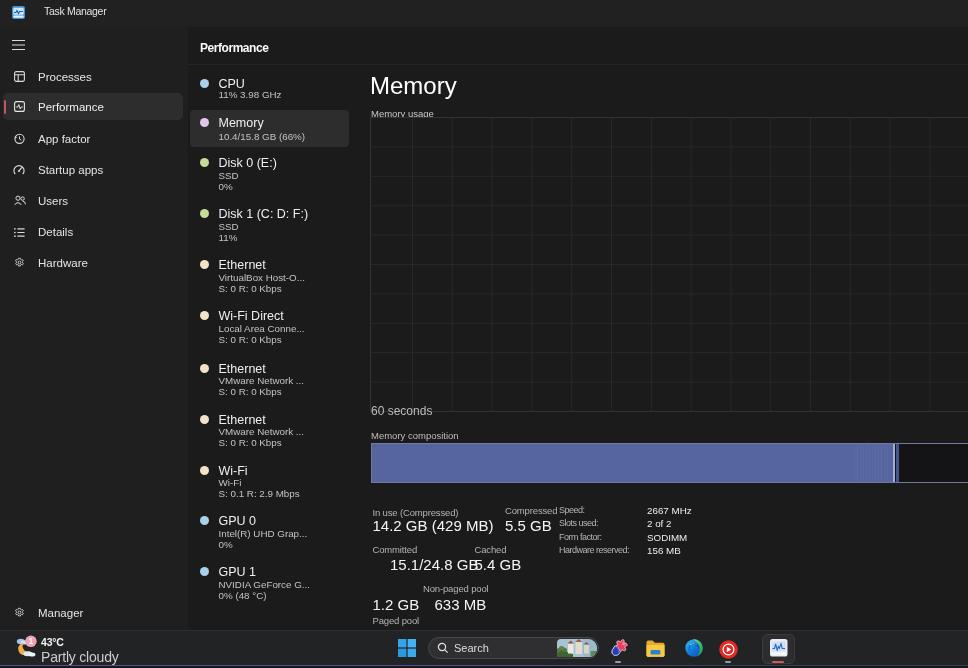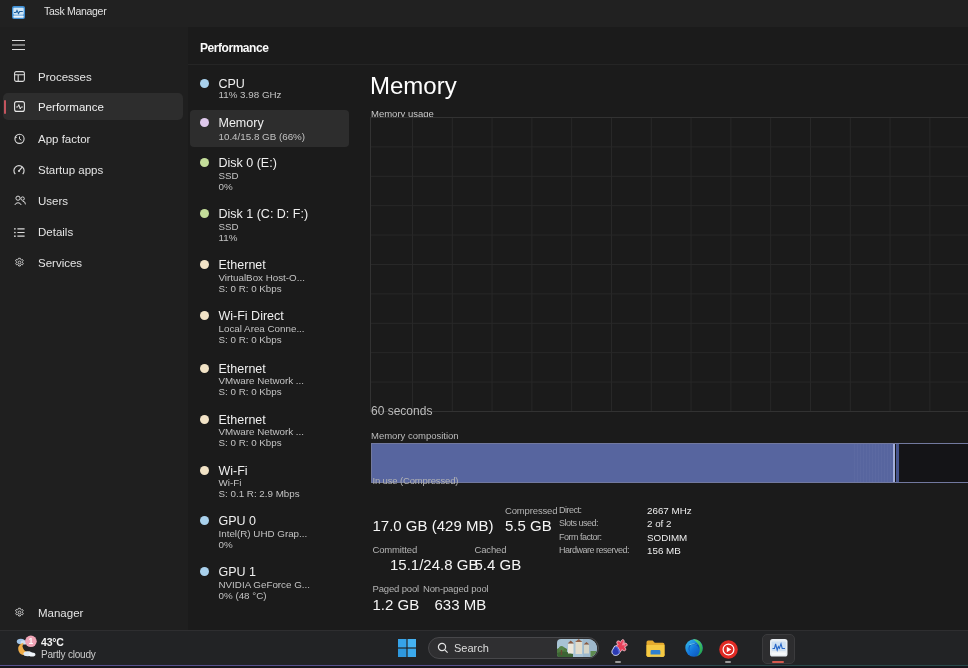--- a/index.html
+++ b/index.html
@@ -71,21 +71,21 @@
  <circle cx="0.9" cy="1.8" r="0.85" fill="#dadada"></circle>
  <circle cx="0.9" cy="5.5" r="0.85" fill="#dadada"></circle>
  <circle cx="0.9" cy="9.2" r="0.85" fill="#dadada"></circle>
 </svg>
 <div class="a navtxt" style="left:38px;top:226px">Details</div>
 
 <svg class="a" style="left:13.5px;top:257px" width="11" height="11" viewBox="0 0 24 24">
  <path fill="none" stroke="#dadada" stroke-width="1.9" d="M13.8 2.8 l.5 2.2 a7.2 7.2 0 0 1 2 1.15 l2.15-.7 1.8 3.1 -1.65 1.55 a7.2 7.2 0 0 1 0 2.3 l1.65 1.55 -1.8 3.1 -2.15-.7 a7.2 7.2 0 0 1 -2 1.15 l-.5 2.2 h-3.6 l-.5-2.2 a7.2 7.2 0 0 1 -2-1.15 l-2.15.7 -1.8-3.1 1.65-1.55 a7.2 7.2 0 0 1 0-2.3 L3.25 8.55 l1.8-3.1 2.15.7 a7.2 7.2 0 0 1 2-1.15 l.5-2.2 z"></path>
  <circle cx="12" cy="12" r="3.1" fill="none" stroke="#dadada" stroke-width="1.9"></circle>
 </svg>
-<div class="a navtxt" style="left:38px;top:257px">Services</div>
+<div class="a navtxt" style="left:38px;top:257px">Hardware</div>
 
 <svg class="a" style="left:13.5px;top:607px" width="11" height="11" viewBox="0 0 24 24">
  <path fill="none" stroke="#dadada" stroke-width="1.9" d="M13.8 2.8 l.5 2.2 a7.2 7.2 0 0 1 2 1.15 l2.15-.7 1.8 3.1 -1.65 1.55 a7.2 7.2 0 0 1 0 2.3 l1.65 1.55 -1.8 3.1 -2.15-.7 a7.2 7.2 0 0 1 -2 1.15 l-.5 2.2 h-3.6 l-.5-2.2 a7.2 7.2 0 0 1 -2-1.15 l-2.15.7 -1.8-3.1 1.65-1.55 a7.2 7.2 0 0 1 0-2.3 L3.25 8.55 l1.8-3.1 2.15.7 a7.2 7.2 0 0 1 2-1.15 l.5-2.2 z"></path>
  <circle cx="12" cy="12" r="3.1" fill="none" stroke="#dadada" stroke-width="1.9"></circle>
 </svg>
 <div class="a navtxt" style="left:38px;top:606.5px">Manager</div>
 
 <div class="a" style="left:188px;top:27px;width:780px;height:603px;background:#1b1b1b"></div>
 <div class="a" style="left:200px;top:40.5px;font-size:12px;font-weight:600;letter-spacing:-0.45px;color:#fafafa">Performance</div>
 <div class="a" style="left:188px;top:64px;width:780px;height:1px;background:#252525"></div>
@@ -175,34 +175,34 @@
 <div class="a" style="left:371px;top:404px;font-size:12px;color:#bdbdbd">60 seconds</div>
 <div class="a" style="left:371px;top:429.5px;font-size:9.5px;color:#bdbdbd">Memory composition</div>
 
 <div class="a" style="left:371px;top:442.5px;width:597px;height:40.5px;background:#141417;border:1px solid #72799f;border-right:none">
  <div class="a" style="left:0;top:0;width:521px;height:38.5px;background:#57659f"></div>
  <div class="a" style="left:482px;top:0;width:39px;height:38.5px;background:repeating-linear-gradient(90deg,rgba(255,255,255,0.028) 0 1px,transparent 1px 3px)"></div>
  <div class="a" style="left:521px;top:0;width:2.2px;height:38.5px;background:#a3aeda"></div>
  <div class="a" style="left:523.5px;top:0;width:3.5px;height:38.5px;background:#46548c"></div>
 </div>
 
-<div class="a slabel" style="left:372.5px;top:475px">In use (Compressed)</div>
+<div class="a slabel" style="left:372.5px;top:507px">In use (Compressed)</div>
 <div class="a slabel" style="left:505px;top:504.5px">Compressed</div>
-<div class="a sval" style="left:372.5px;top:517px">17.0 GB (429 MB)</div>
+<div class="a sval" style="left:372.5px;top:517px">14.2 GB (429 MB)</div>
 <div class="a sval" style="left:505px;top:517px">5.5 GB</div>
 <div class="a slabel" style="left:372.5px;top:543.5px">Committed</div>
 <div class="a slabel" style="left:474.5px;top:543.5px">Cached</div>
 <div class="a sval" style="left:390px;top:556px">15.1/24.8 GB</div>
 <div class="a sval" style="left:474.5px;top:556px">5.4 GB</div>
-<div class="a slabel" style="left:372.5px;top:583px">Paged pool</div>
+<div class="a slabel" style="left:372.5px;top:615px">Paged pool</div>
 <div class="a slabel" style="left:423px;top:583px">Non-paged pool</div>
 <div class="a sval" style="left:372.5px;top:595.5px">1.2 GB</div>
 <div class="a sval" style="left:434.5px;top:595.5px">633 MB</div>
 
-<div class="a rlabel" style="left:559px;top:504.5px">Direct:</div>
+<div class="a rlabel" style="left:559px;top:504.5px">Speed:</div>
 <div class="a rval" style="left:647px;top:504.5px">2667 MHz</div>
 <div class="a rlabel" style="left:559px;top:518px">Slots used:</div>
 <div class="a rval" style="left:647px;top:518px">2 of 2</div>
 <div class="a rlabel" style="left:559px;top:531.5px">Form factor:</div>
 <div class="a rval" style="left:647px;top:531.5px">SODIMM</div>
 <div class="a rlabel" style="left:559px;top:545px">Hardware reserved:</div>
 <div class="a rval" style="left:647px;top:545px">156 MB</div>
 
 <div class="a" style="left:0;top:630px;width:968px;height:35px;background:#222325;border-top:1px solid #2e2e30"></div>
 
@@ -216,21 +216,21 @@
  <ellipse cx="5.8" cy="7.4" rx="4" ry="2.6" fill="#9fc3e8"></ellipse>
  <ellipse cx="9" cy="8.4" rx="3.4" ry="2.2" fill="#cfe0f2"></ellipse>
  <circle cx="9.4" cy="15" r="6.2" fill="#efad4a" mask="url(#mcres)"></circle>
  <path d="M4.6 18.9 A6.2 6.2 0 0 0 13.2 17.8 A6.2 6.2 0 0 1 4.6 18.9" fill="#ca7f22"></path>
  <ellipse cx="12.8" cy="19.8" rx="4.4" ry="2.5" fill="#dce8f4"></ellipse>
  <ellipse cx="17" cy="20.5" rx="3.4" ry="2.1" fill="#f0f5fa"></ellipse>
  <circle cx="15.9" cy="7.3" r="5.8" fill="#efa4b6"></circle>
  <text x="15.9" y="10.3" text-anchor="middle" font-family="Liberation Sans" font-size="8.5" font-weight="bold" fill="#fdf5f7">1</text>
 </svg>
 <div class="a" style="left:41px;top:635.5px;font-size:10.5px;font-weight:600;letter-spacing:-0.2px;color:#f2f2f2">43°C</div>
-<div class="a" style="left:41px;top:648.5px;font-size:10px;letter-spacing:-0.2px;color:#cccccc">Partly cloudy</div>
+<div class="a" style="left:41px;top:648.5px;font-size:14px;letter-spacing:-0.2px;color:#cccccc">Partly cloudy</div>
 
 <svg class="a" style="left:398px;top:639px" width="18" height="18" viewBox="0 0 18 18">
  <rect x="0" y="0" width="8.4" height="8.4" fill="#36a3e8"></rect>
  <rect x="9.6" y="0" width="8.4" height="8.4" fill="#45b2f2"></rect>
  <rect x="0" y="9.6" width="8.4" height="8.4" fill="#2e98dd"></rect>
  <rect x="9.6" y="9.6" width="8.4" height="8.4" fill="#3ba9ec"></rect>
 </svg>
 
 <div class="a" style="left:428px;top:637px;width:171px;height:21.5px;background:#2f2f31;border:1px solid #47474a;border-radius:11px"></div>
 <svg class="a" style="left:436.5px;top:641.5px" width="12" height="12" viewBox="0 0 12 12">

